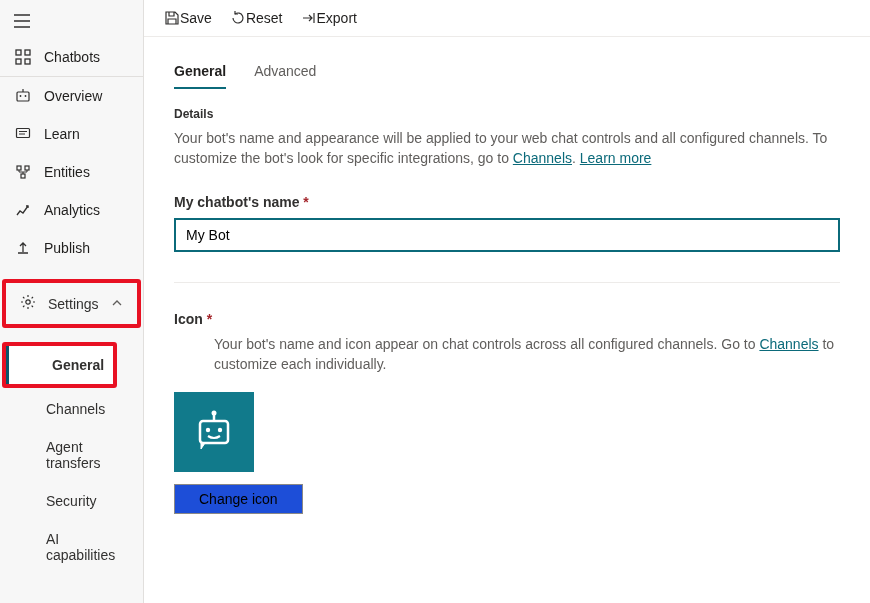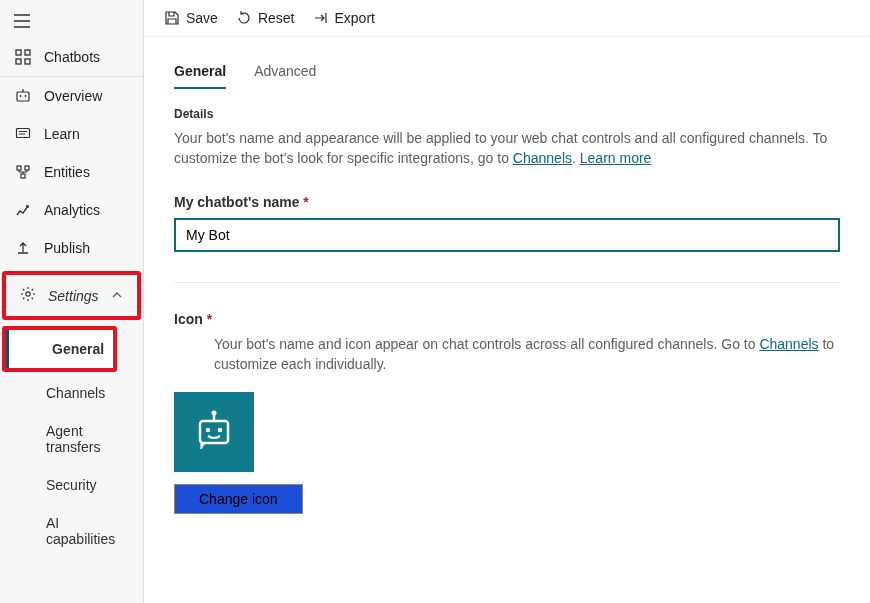--- a/index.html
+++ b/index.html
@@ -58,22 +58,21 @@
       font-weight: 600;
       border-left: 3px solid #0b556a;
       padding-left: 43px;
       background: #fff;
     }
     .highlight-box {
       border: 4px solid #e81123;
       border-radius: 3px;
     }
     .settings-highlight-wrap {
-      margin: 4px 2px;
-      font-style: italic;
+      margin: 12px 2px;
     }
     .general-highlight-wrap {
       margin: 2px 0 2px 2px;
       width: 115px;
     }
     
     .main {
       flex: 1;
       display: flex;
       flex-direction: column;
@@ -81,21 +80,20 @@
     .toolbar {
       display: flex;
       align-items: center;
       gap: 18px;
       padding: 10px 20px;
       border-bottom: 1px solid #edebe9;
     }
     .tool-btn {
       display: flex;
       align-items: center;
-      gap: 6px;
       cursor: pointer;
       color: #201f1e;
       font-size: 14px;
     }
     .tool-btn .icon { display:flex; }
     .content {
       padding: 20px 30px 30px 30px;
       overflow-y: auto;
     }
     .tabs {

